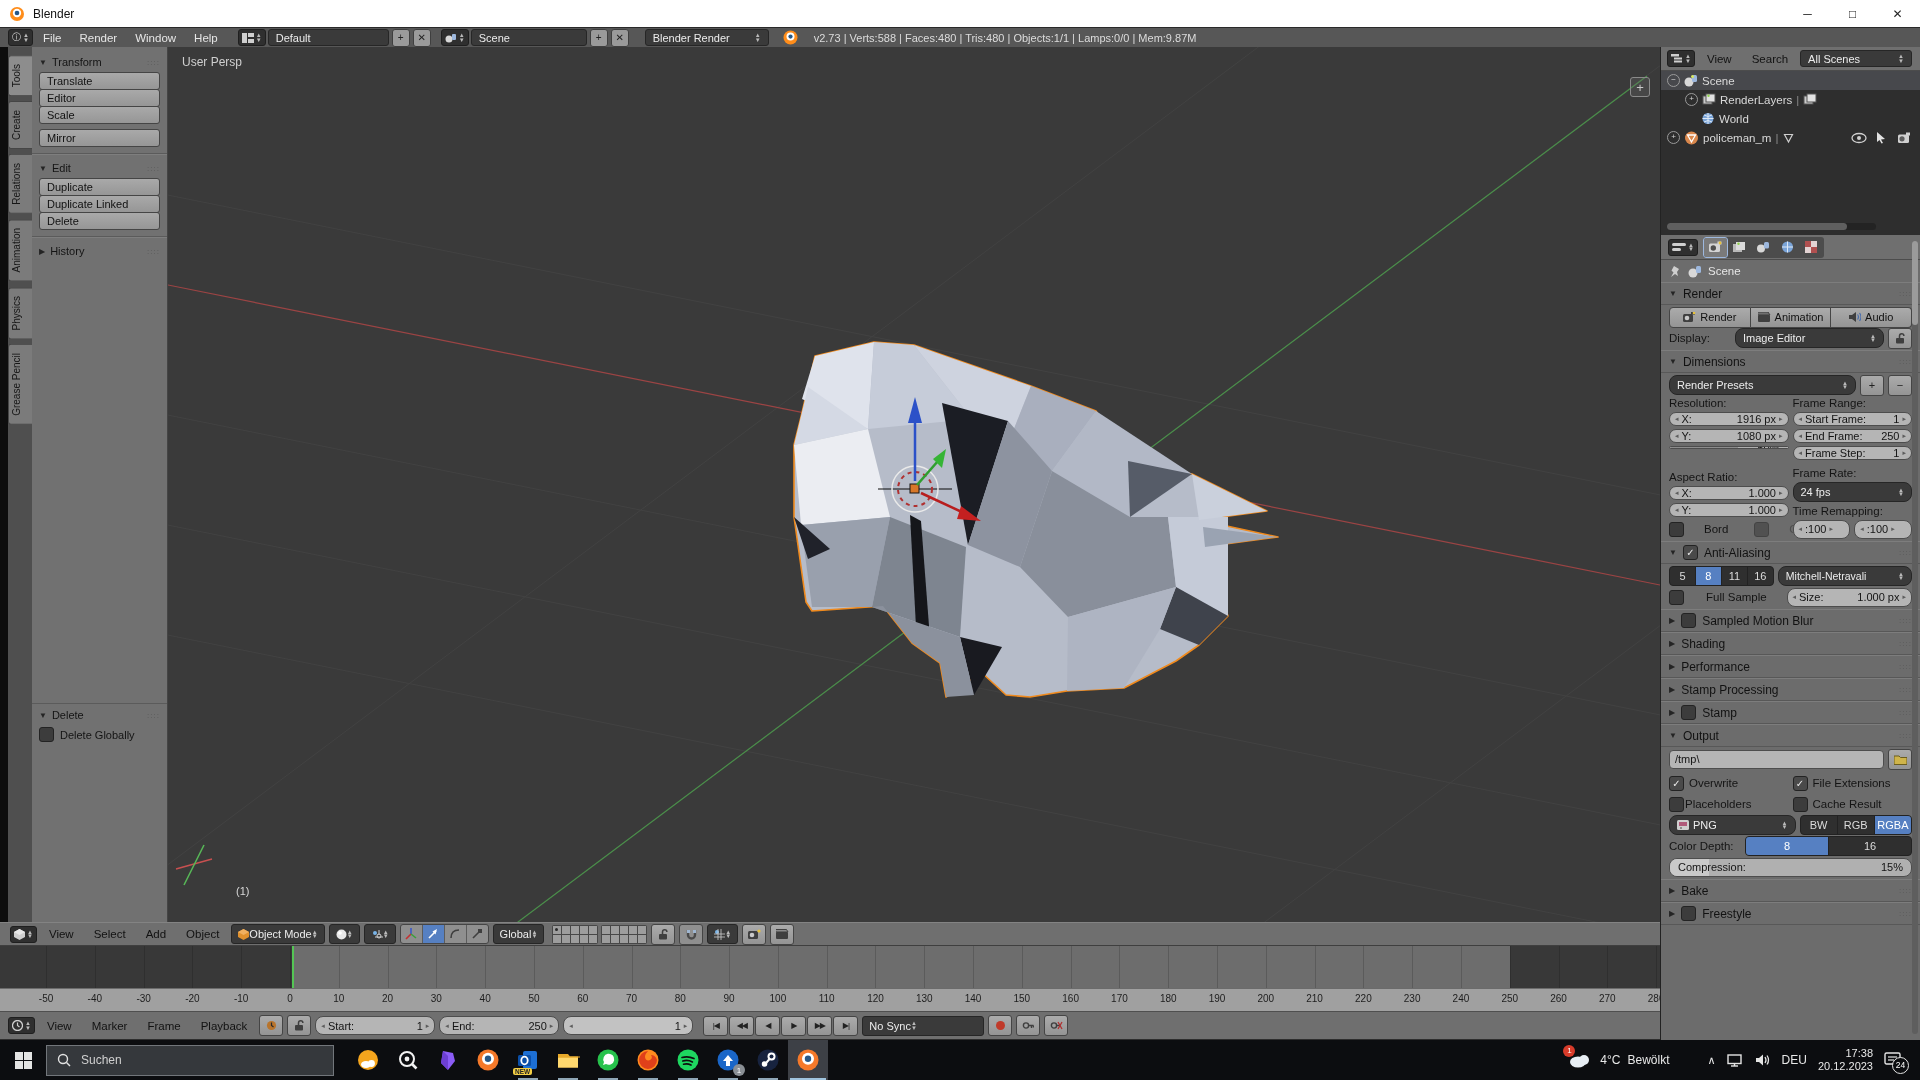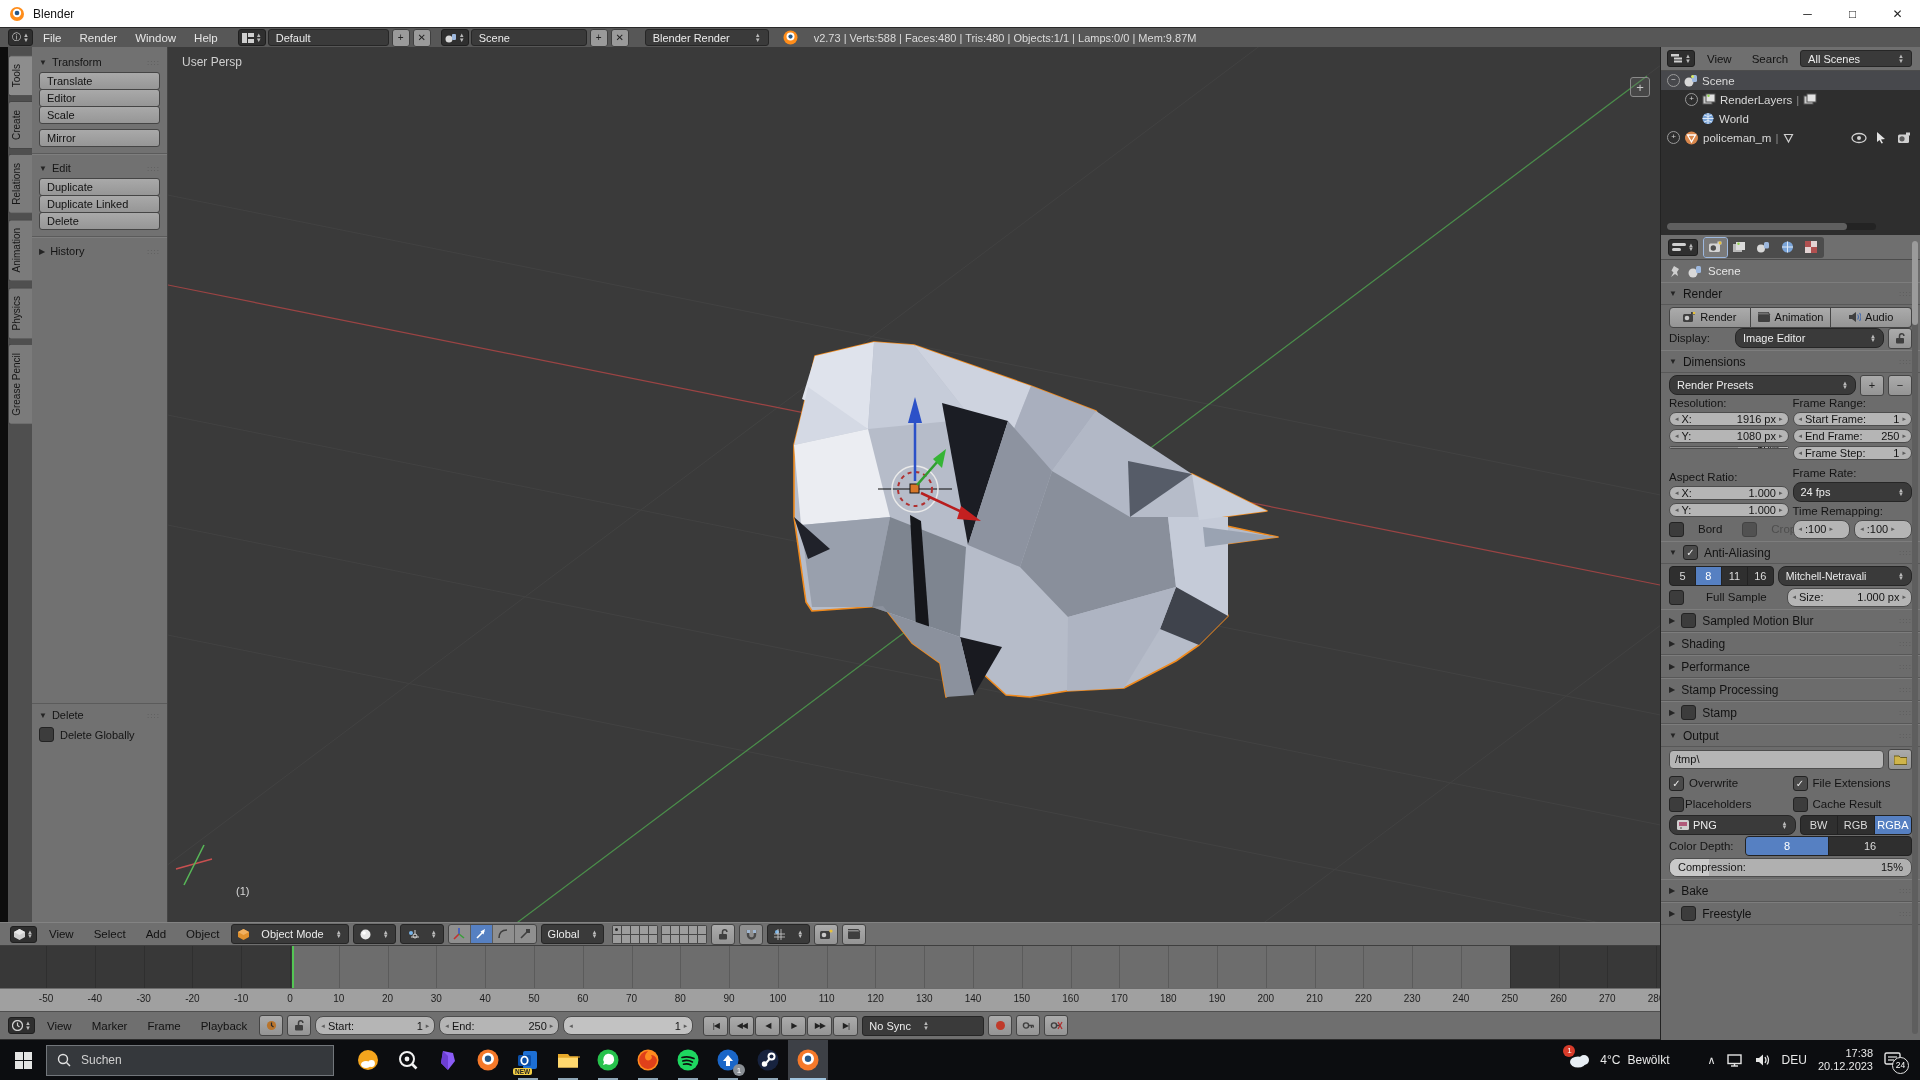--- a/index.html
+++ b/index.html
@@ -99,21 +99,21 @@
   .twocol{display:flex;gap:4px;margin:3px 8px;}
   .col{flex:1;min-width:0;display:flex;flex-direction:column;gap:3px;}
   .colrow{display:flex;align-items:center;gap:4px;height:18px;}
   #pscroll{position:absolute;right:2px;top:6px;width:6px;bottom:6px;background:#5e5e5e;border-radius:3px;}
   #pscroll .thumb{width:6px;height:84px;background:#9b9b9b;border-radius:3px;}
 
   
   #v3dheader{left:0;top:922px;width:1660px;height:24px;background:#6f6f6f;border-top:1px solid #838383;
     border-bottom:1px solid #3f3f3f;display:flex;align-items:center;gap:4px;color:#121212;font-size:11.5px;box-sizing:border-box;padding-left:10px;}
   .hdrdark{height:18px;background:#3a3a3a;border:1px solid #262626;border-radius:3px;color:#ececec;
-    display:flex;align-items:center;gap:12px;padding:0 6px;font-size:11px;}
+    display:flex;align-items:center;gap:0;padding:0 6px;font-size:11px;}
   .mangrp{display:flex;background:#8f8f8f;border:1px solid #454545;border-radius:3px;overflow:hidden;height:18px;}
   .mancell{width:21px;display:flex;align-items:center;justify-content:center;border-left:1px solid #5c5c5c;}
   .mancell:first-child{border-left:none;}
   .mancell.on{background:#5680c2;}
   .lgrid{display:grid;grid-template-columns:repeat(5,8px);grid-template-rows:repeat(2,8px);gap:1px;
     background:#474747;padding:1px;border-radius:2px;}
   .lcell{background:#9d9d9d;position:relative;}
   .lcell.on::after{content:"";position:absolute;left:2px;top:2px;width:3px;height:3px;border-radius:50%;background:#2a2a2a;}
 
   
@@ -549,21 +549,21 @@
             <span class="lab">X:</span>
             <span>1.000</span>
             <span class="arr">▸</span>
           </span>
         <span class="num">
             <span class="arr">◂</span>
             <span class="lab">Y:</span>
             <span>1.000</span>
             <span class="arr">▸</span>
           </span>
-        <span class="colrow" style="gap:14px">
+        <span class="colrow" style="gap:20px">
           <span class="chk"></span>
           <span class="plabel">Bord</span>
           <span class="chk dis" style="margin-left:6px"></span>
           <span class="plabel" style="color:#4e4e4e">Crop</span>
         </span>
       </div>
       <div class="col">
         <span class="plabel">Frame Range:</span>
         <span class="num">
             <span class="arr">◂</span>

